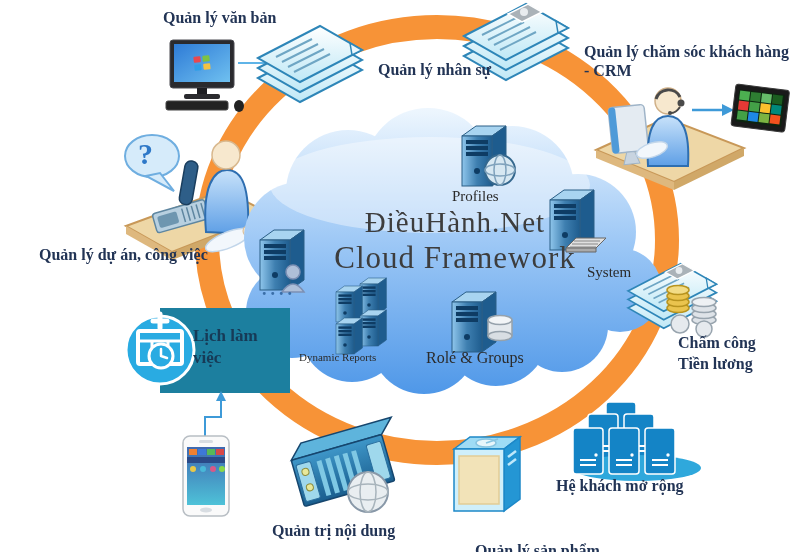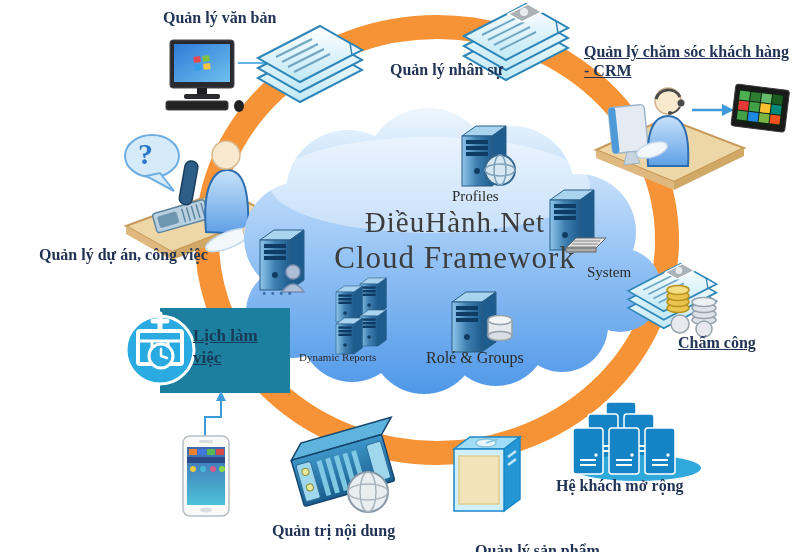--- a/index.html
+++ b/index.html
@@ -1,21 +1,21 @@
 <!DOCTYPE html>
 <html><head>
 <meta charset="utf-8">
 <style>
   html,body{margin:0;padding:0;background:#fff;}
   #canvas{position:relative;width:800px;height:552px;background:#fff;overflow:hidden;
           font-family:"Liberation Serif",serif;}
   #art{position:absolute;left:0;top:0;z-index:1;}
   .lbl{position:absolute;z-index:3;font-family:"Liberation Serif",serif;font-weight:bold;
        color:#223455;font-size:16px;line-height:19px;text-align:left;white-space:nowrap;}
-  .lbl span{display:block;text-decoration:underline;}
+  .lbl span{display:block;}
   .sub{font-weight:normal;color:#2b2b2b;font-size:15px;}
   .cloud-title{position:absolute;z-index:2;left:290px;top:204px;width:330px;text-align:center;
        color:#3d3d3d;font-weight:normal;}
   .cloud-title .t1{display:block;font-size:29px;line-height:36px;letter-spacing:1px;}
   .cloud-title .t2{display:block;font-size:31px;line-height:36px;letter-spacing:1px;}
   .dots{color:#3a6ea8;font-weight:bold;letter-spacing:4px;font-size:18px;}
   .qmark{color:#2e78c8;font-size:30px;line-height:30px;font-weight:bold;}
 </style>
 </head>
 <body>
@@ -330,36 +330,37 @@
     <path d="M43,58 H59 M43,63 H59" stroke="#FFFFFF" stroke-width="2"></path>
         <circle cx="59" cy="53" r="1.7" fill="#FFFFFF"></circle>
     <rect x="72" y="26" width="30" height="46" rx="3" fill="#1484C6" stroke="#FFFFFF" stroke-width="1.5"></rect>
     <path d="M79,58 H95 M79,63 H95" stroke="#FFFFFF" stroke-width="2"></path>
         <circle cx="95" cy="53" r="1.7" fill="#FFFFFF"></circle>
   </g>
 </svg>
 
 <div class="lbl" style="left:163px;top:8px;width:215px;">Quản lý văn bản</div>
 
-<div class="lbl" style="left:390px;top:60px;width:130px;">Quản lý nhân sự</div>
+<div class="lbl" style="left:378px;top:60px;width:130px;">Quản lý nhân sự</div>
 
 <div class="lbl" style="left:584px;top:42px;width:216px;">
   <span>Quản lý chăm sóc khách hàng</span>
   <span>- CRM</span>
 </div>
 
 <div class="lbl" style="left:0px;top:245px;width:190px;padding-left:39px;">Quản lý dự án, công việc</div>
 
 <div class="lbl" style="left:193px;top:325px;width:95px;font-size:17px;line-height:22px;color:#173A56;">
   <span>Lịch làm</span>
   <span>việc</span>
 </div>
 
 <div class="lbl" style="left:678px;top:332px;width:122px;line-height:21px;">
   <span>Chấm công</span>
+  <span>Tiền lương</span>
 </div>
 
 <div class="lbl" style="left:272px;top:521px;width:155px;">Quản trị nội dung</div>
 
 <div class="lbl" style="left:475px;top:521px;width:155px;margin-top:20px;">Quản lý sản phẩm</div>
 
 <div class="lbl" style="left:556px;top:476px;width:155px;">Hệ khách mở rộng</div>
 
 <div class="cloud-title">
   <span class="t1">ĐiềuHành.Net</span>

